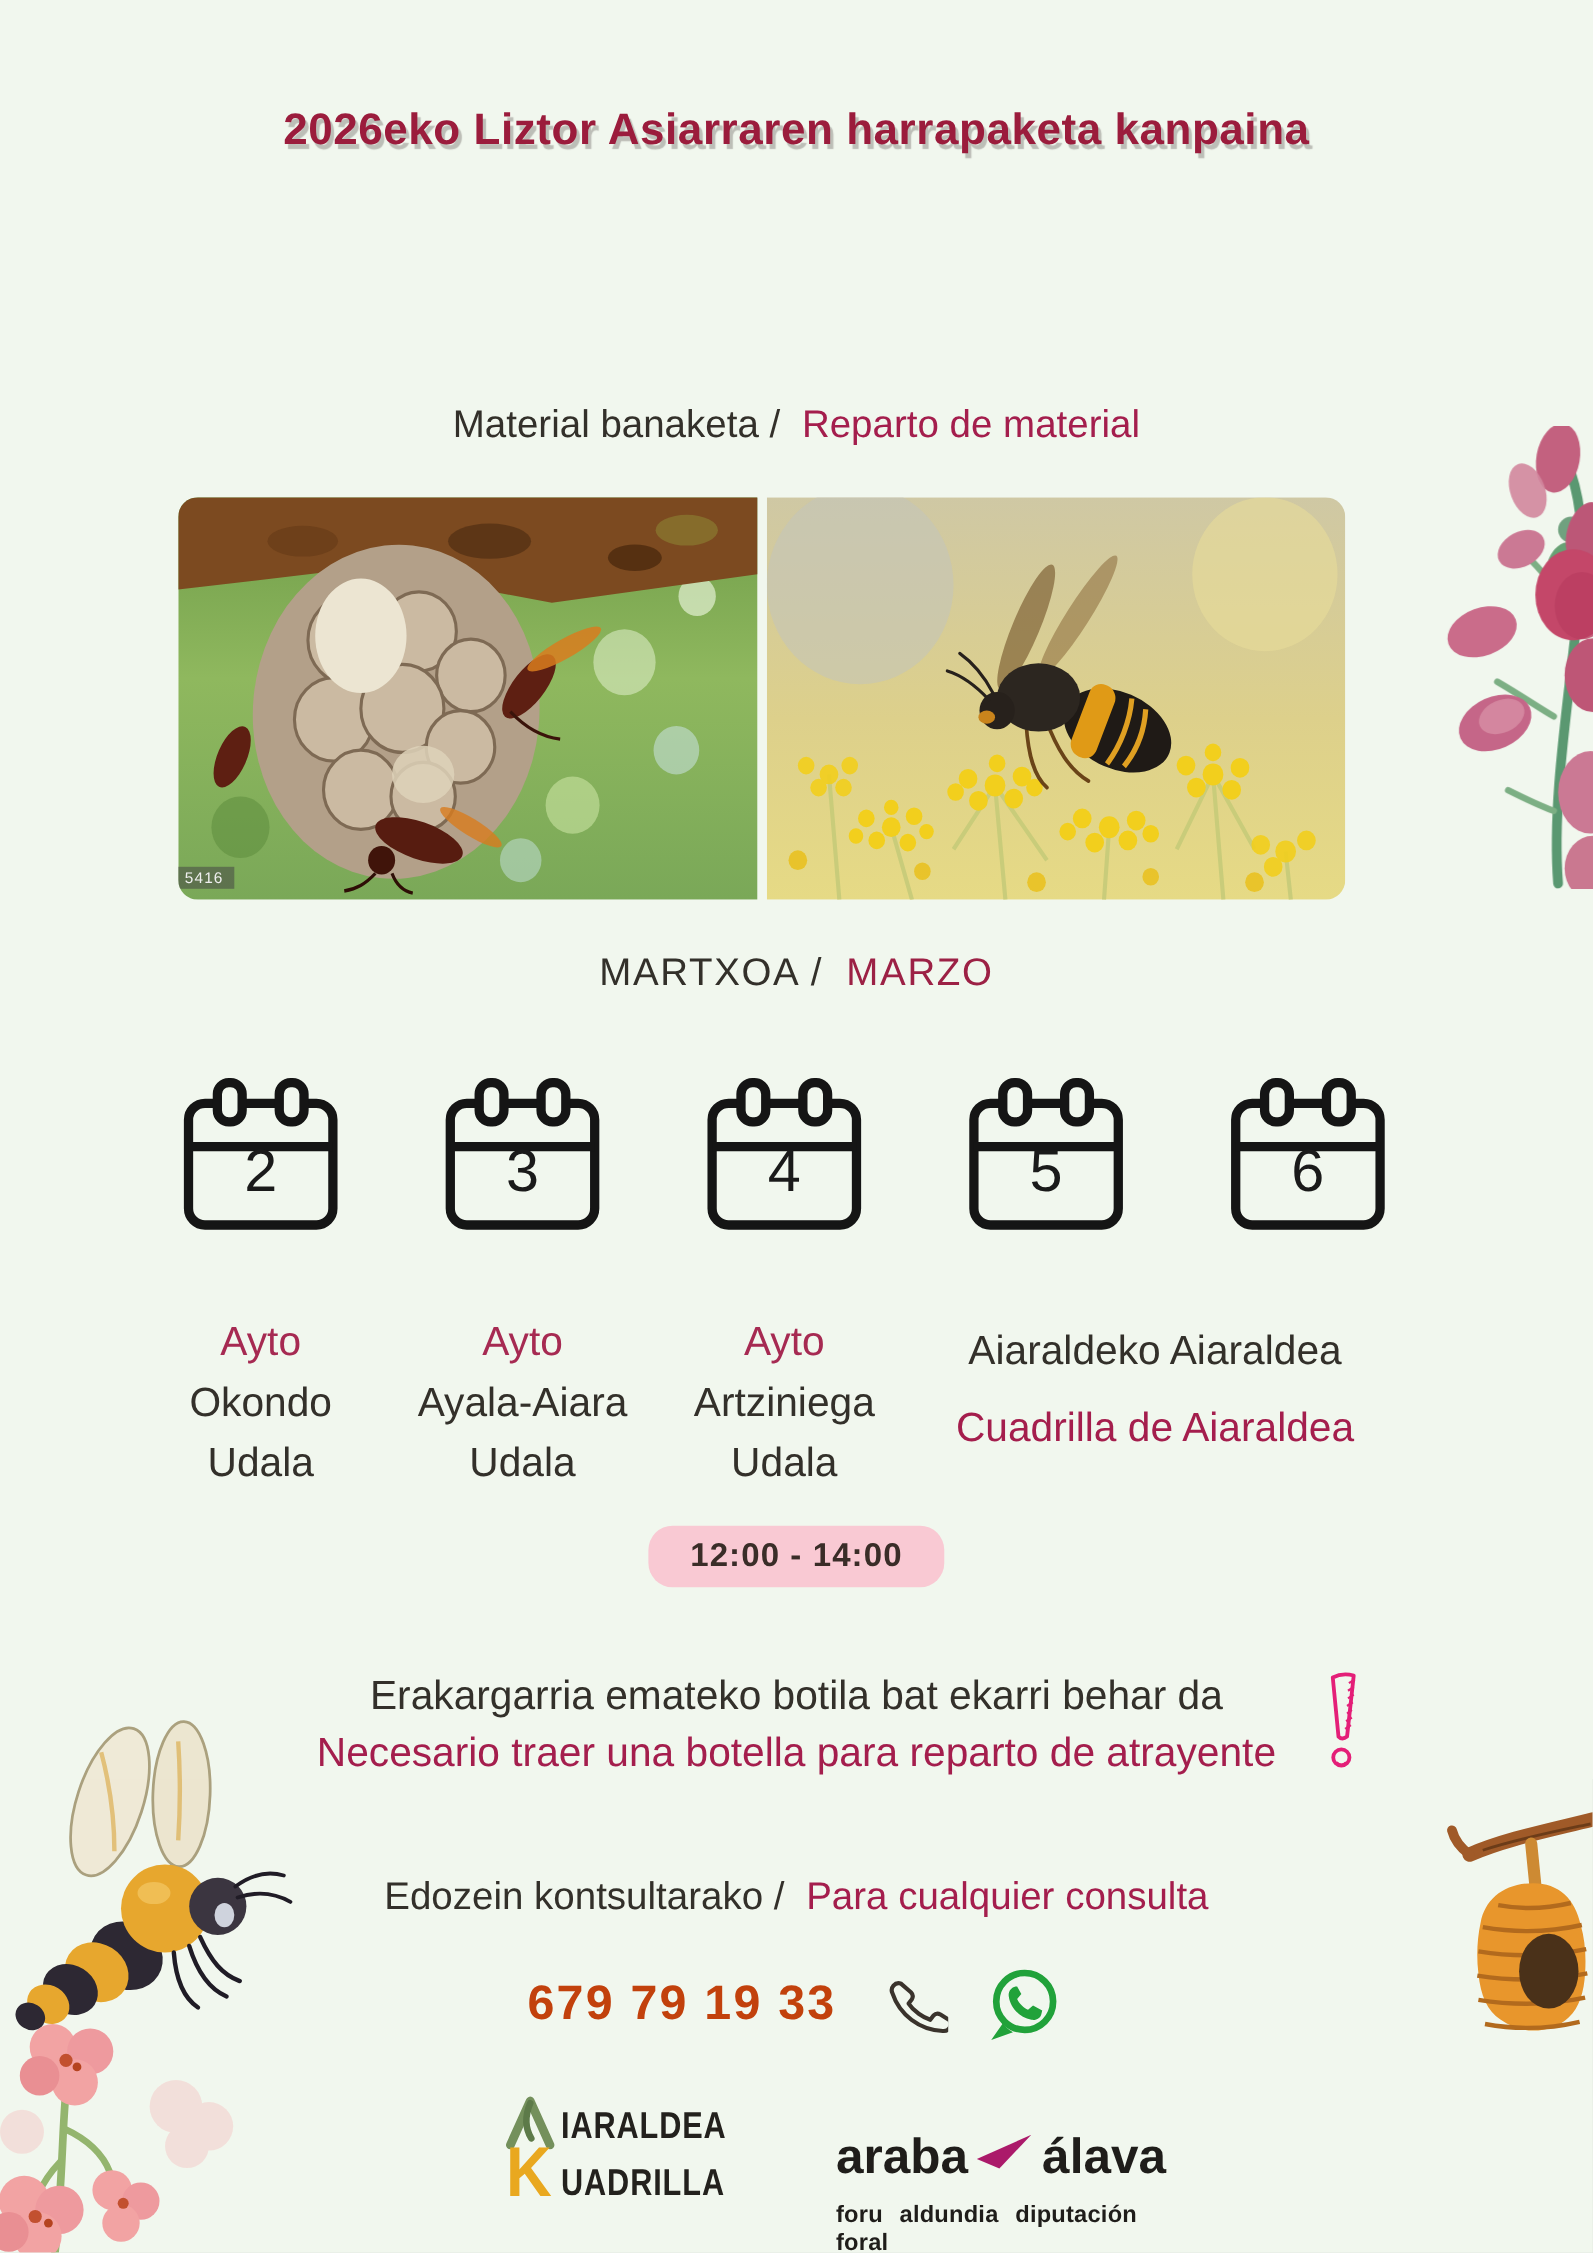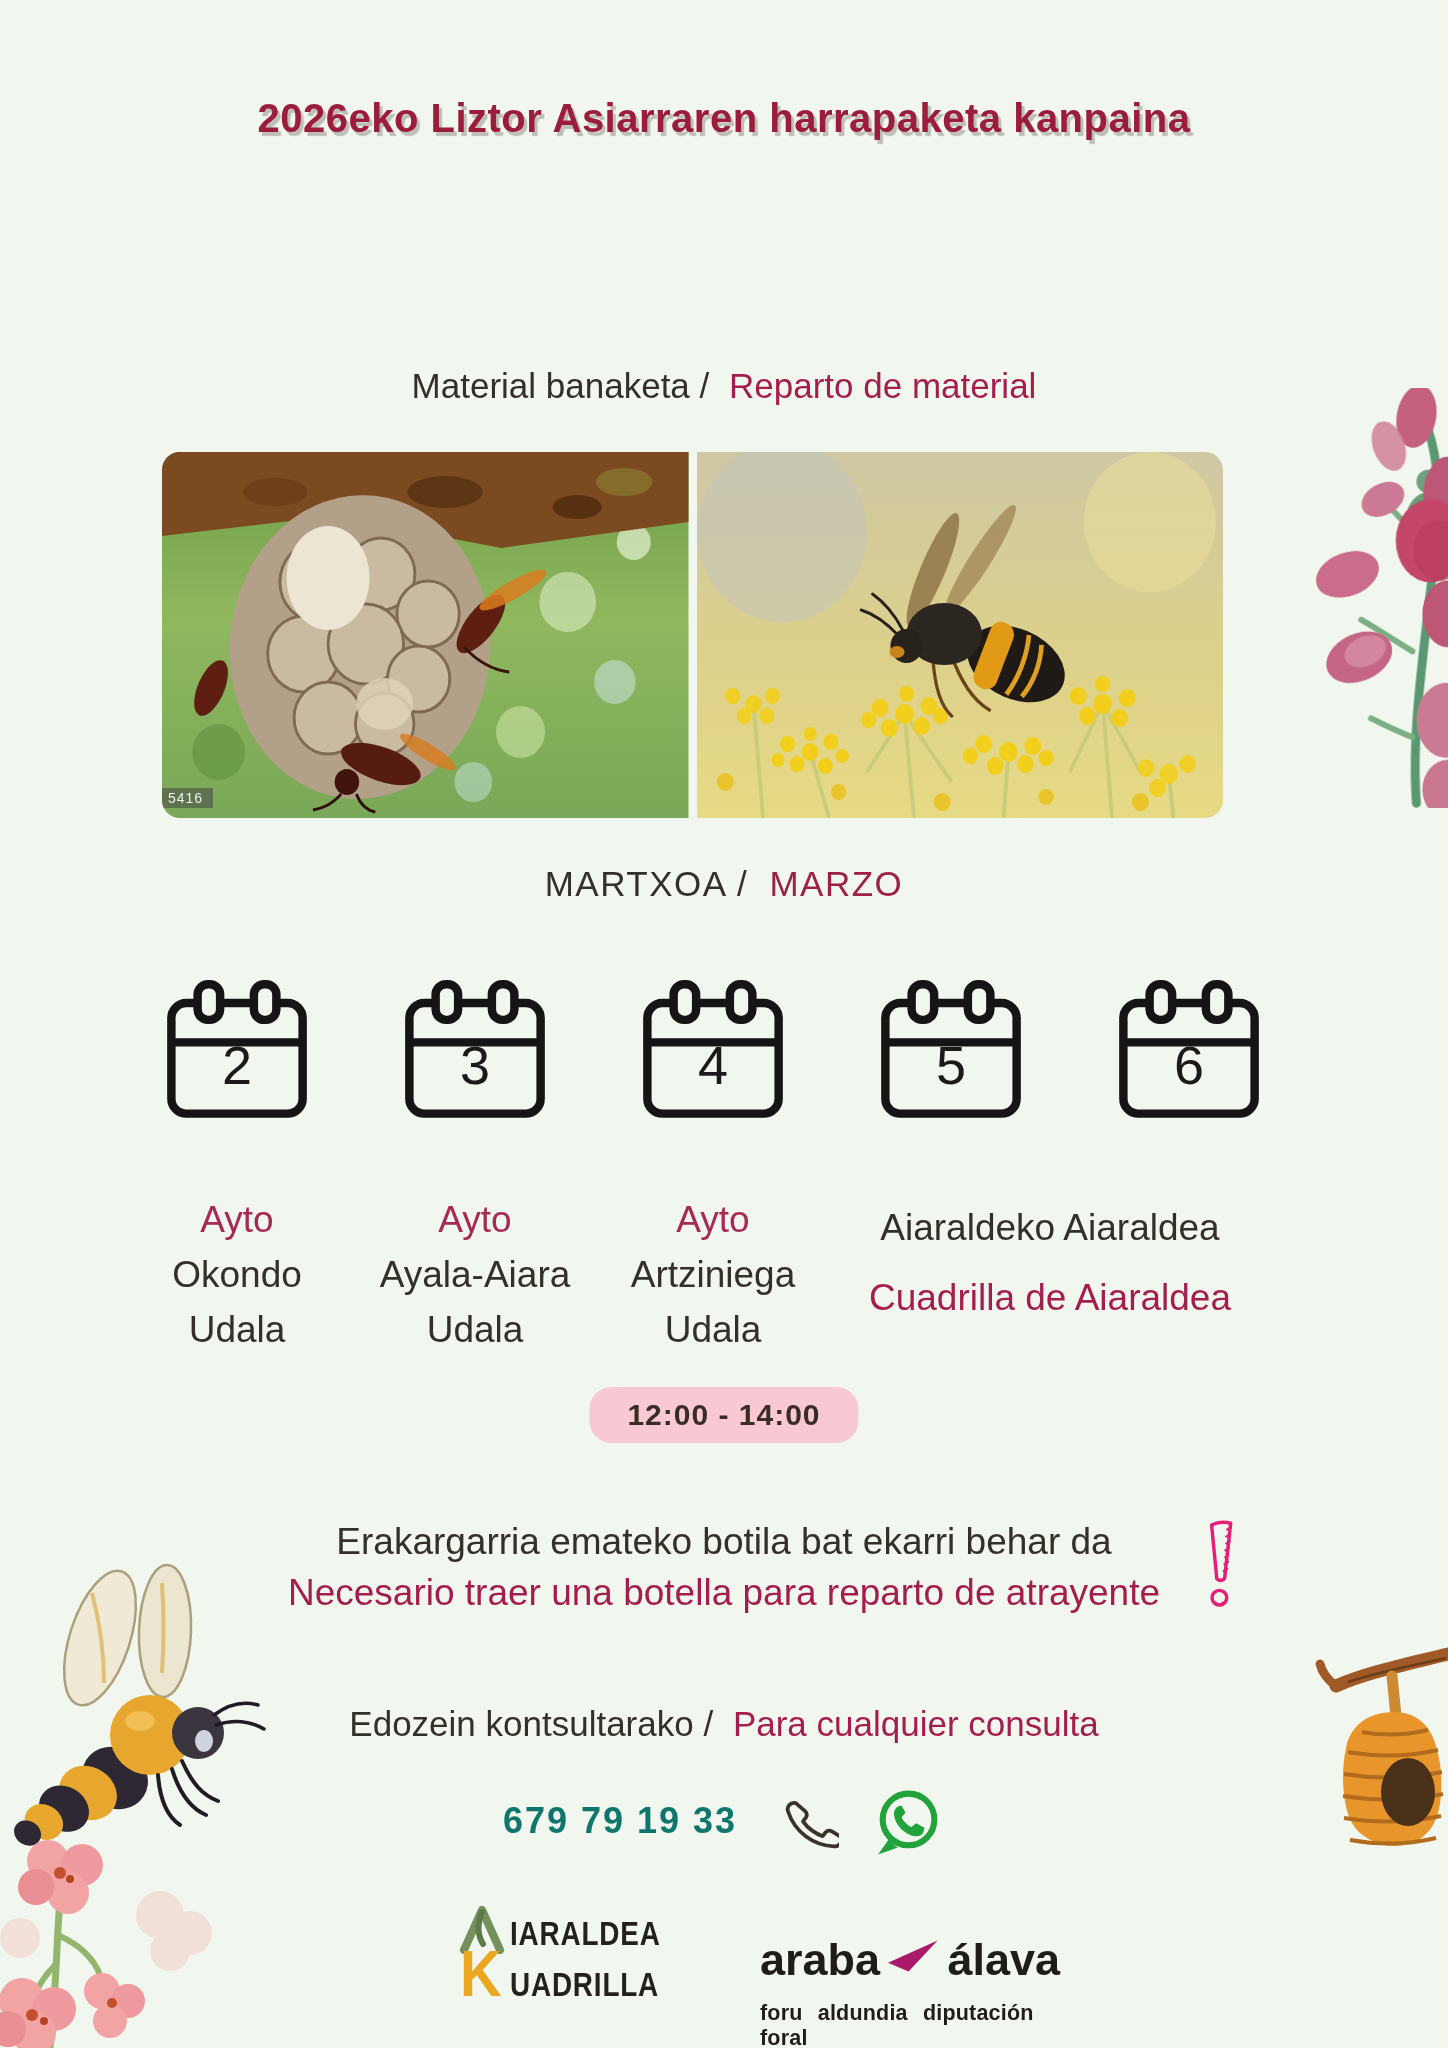--- a/index.html
+++ b/index.html
@@ -51,21 +51,21 @@
     top:1387px;left:50%;transform:translateX(-50%);
     background:#f9c9d3;border-radius:22px;padding:11px 38px;
     font-size:30px;font-weight:bold;color:#3a2d28;letter-spacing:1px;white-space:nowrap;
   }
   .notice-eu{top:1521px;font-size:37px;}
   .notice-es{top:1572px;font-size:37px;color:#a41e4d;}
   .excl{top:1510px;left:1196px;width:52px;height:120px;}
   .contact-line{top:1704px;font-size:35px;}
   .contact-line .c-accent{margin-left:10px;}
   .phone-row{top:1783px;left:0;right:0;display:flex;justify-content:center;align-items:center;gap:30px;}
-  .phone-number{font-size:36px;font-weight:bold;color:#0f766e;letter-spacing:2px;}
+  .phone-number{font-size:44px;font-weight:bold;color:#c2410c;letter-spacing:2px;}
   .phone-svg{width:58px;height:64px;margin-left:14px;}
   .wa-svg{width:76px;height:76px;}
   
   .logo-aiaraldea{top:1908px;left:458px;width:230px;height:130px;}
   .logo-aiaraldea .row-txt{
     position:absolute;left:52px;font-weight:bold;font-size:34px;color:#23211d;
     letter-spacing:1px;transform:scaleX(.82);transform-origin:left;white-space:nowrap;
   }
   .logo-aiaraldea .r1{top:6px;}
   .logo-aiaraldea .r2{top:57px;}

